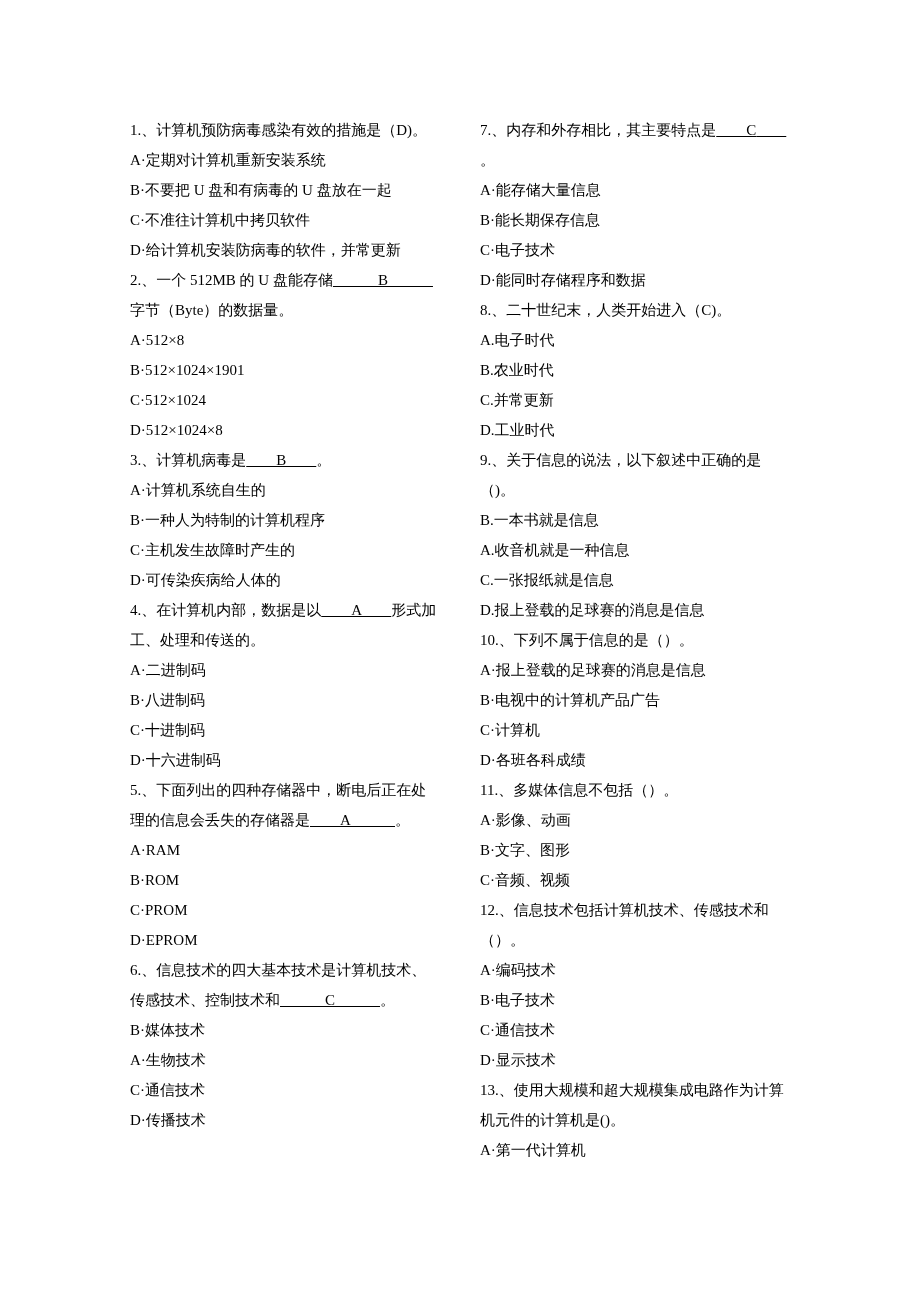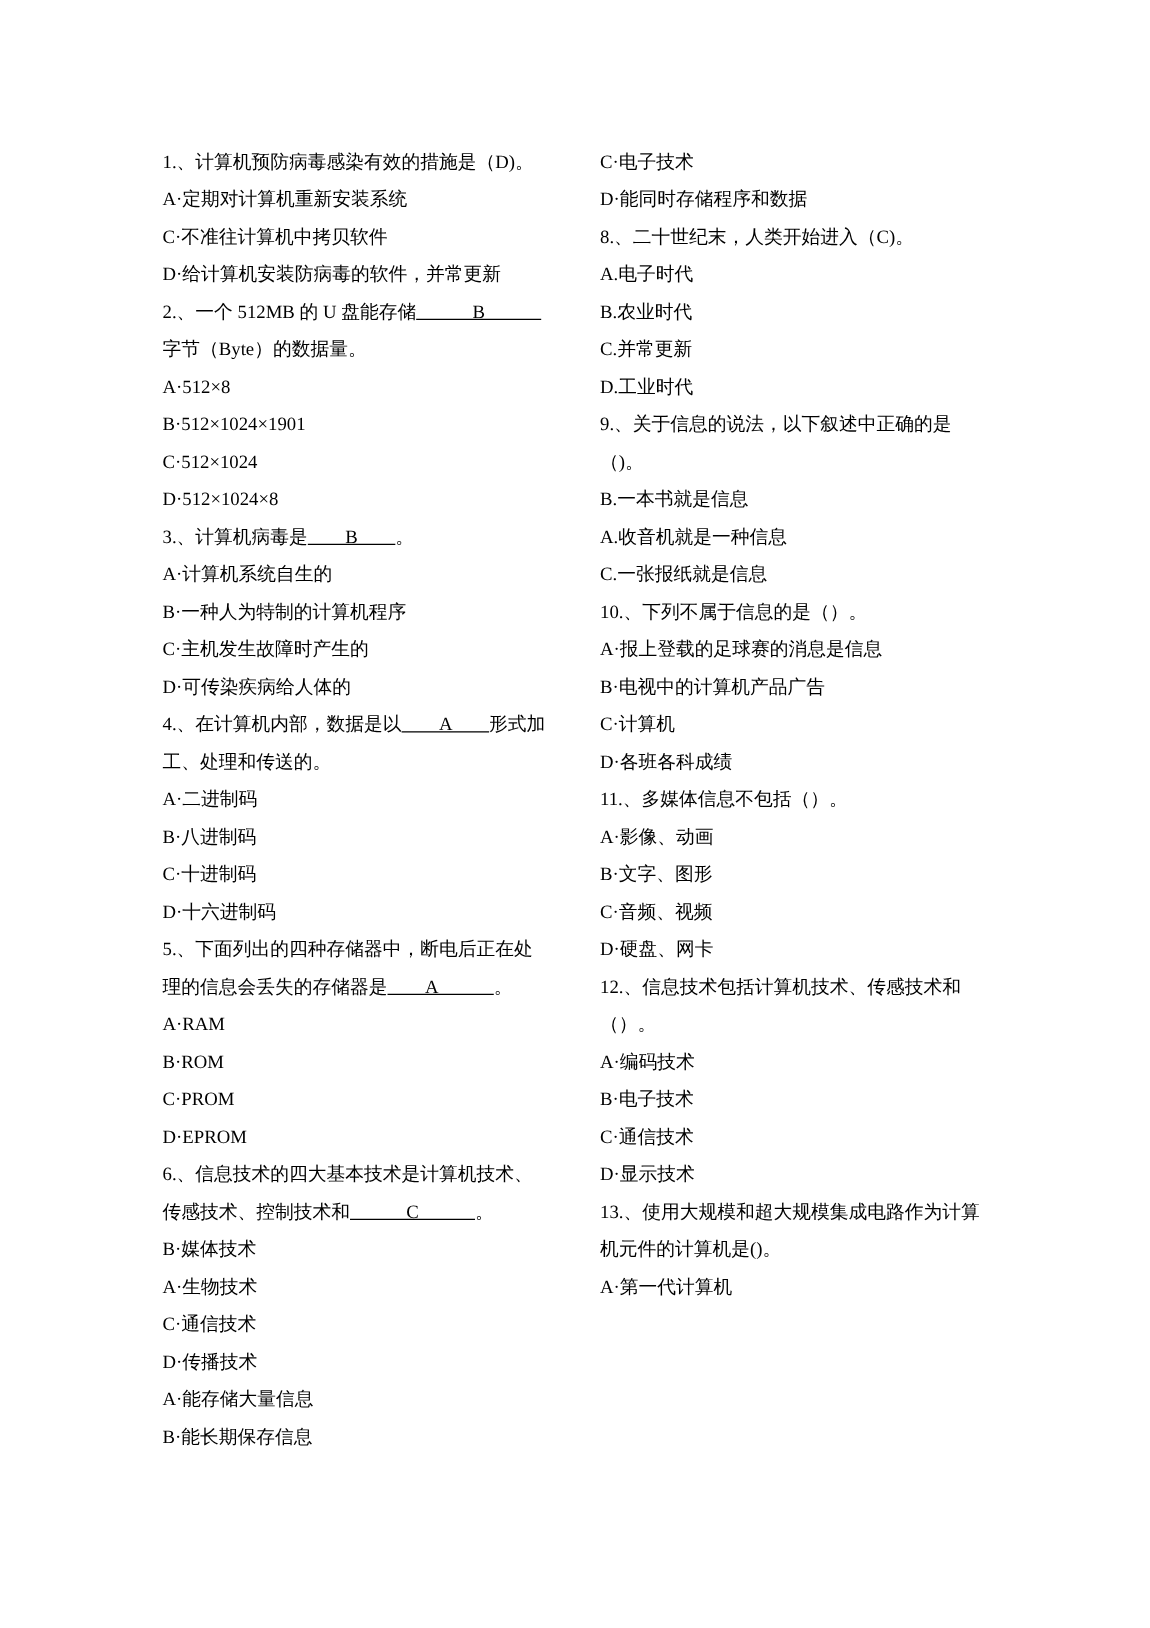--- a/index.html
+++ b/index.html
@@ -25,20 +25,21 @@
     .underline {
       text-decoration: underline;
     }
   </style>
 </head>
 <body>
 
 <div class="page" id="page">
     <div class="line">1.、计算机预防病毒感染有效的措施是（D)。</div>
     <div class="line">A·定期对计算机重新安装系统</div>
+    <div class="line">B·不要把 U 盘和有病毒的 U 盘放在一起</div>
     <div class="line">C·不准往计算机中拷贝软件</div>
     <div class="line">D·给计算机安装防病毒的软件，并常更新</div>
     <div class="line"><span>2.、一个 512MB 的 U 盘能存储</span><span class="underline">　　　B　　　</span><span>字节（Byte）的数据量。</span></div>
     <div class="line">A·512×8</div>
     <div class="line">B·512×1024×1901</div>
     <div class="line">C·512×1024</div>
     <div class="line">D·512×1024×8</div>
     <div class="line"><span>3.、计算机病毒是</span><span class="underline">　　B　　</span><span>。</span></div>
     <div class="line">A·计算机系统自生的</div>
     <div class="line">B·一种人为特制的计算机程序</div>
@@ -52,43 +53,44 @@
     <div class="line"><span>5.、下面列出的四种存储器中，断电后正在处理的信息会丢失的存储器是</span><span class="underline">　　A　　　</span><span>。</span></div>
     <div class="line">A·RAM</div>
     <div class="line">B·ROM</div>
     <div class="line">C·PROM</div>
     <div class="line">D·EPROM</div>
     <div class="line"><span>6.、信息技术的四大基本技术是计算机技术、传感技术、控制技术和</span><span class="underline">　　　C　　　</span><span>。</span></div>
     <div class="line">B·媒体技术</div>
     <div class="line">A·生物技术</div>
     <div class="line">C·通信技术</div>
     <div class="line">D·传播技术</div>
+    <div class="line"><span>7.、内存和外存相比，其主要特点是</span><span class="underline">　　C　　</span><span>。</span></div>
     <div class="line">A·能存储大量信息</div>
     <div class="line">B·能长期保存信息</div>
     <div class="line">C·电子技术</div>
     <div class="line">D·能同时存储程序和数据</div>
     <div class="line">8.、二十世纪末，人类开始进入（C)。</div>
     <div class="line">A.电子时代</div>
     <div class="line">B.农业时代</div>
     <div class="line">C.并常更新</div>
     <div class="line">D.工业时代</div>
     <div class="line">9.、关于信息的说法，以下叙述中正确的是（)。</div>
     <div class="line">B.一本书就是信息</div>
     <div class="line">A.收音机就是一种信息</div>
     <div class="line">C.一张报纸就是信息</div>
+    <div class="line">D.报上登载的足球赛的消息是信息</div>
     <div class="line">10.、下列不属于信息的是（）。</div>
     <div class="line">A·报上登载的足球赛的消息是信息</div>
     <div class="line">B·电视中的计算机产品广告</div>
     <div class="line">C·计算机</div>
     <div class="line">D·各班各科成绩</div>
     <div class="line">11.、多媒体信息不包括（）。</div>
     <div class="line">A·影像、动画</div>
     <div class="line">B·文字、图形</div>
     <div class="line">C·音频、视频</div>
-    <div class="line">D·硬盘、网卡</div>
     <div class="line">12.、信息技术包括计算机技术、传感技术和（）。</div>
     <div class="line">A·编码技术</div>
     <div class="line">B·电子技术</div>
     <div class="line">C·通信技术</div>
     <div class="line">D·显示技术</div>
     <div class="line">13.、使用大规模和超大规模集成电路作为计算机元件的计算机是()。</div>
     <div class="line">A·第一代计算机</div>
   </div>
 
 </body></html>

